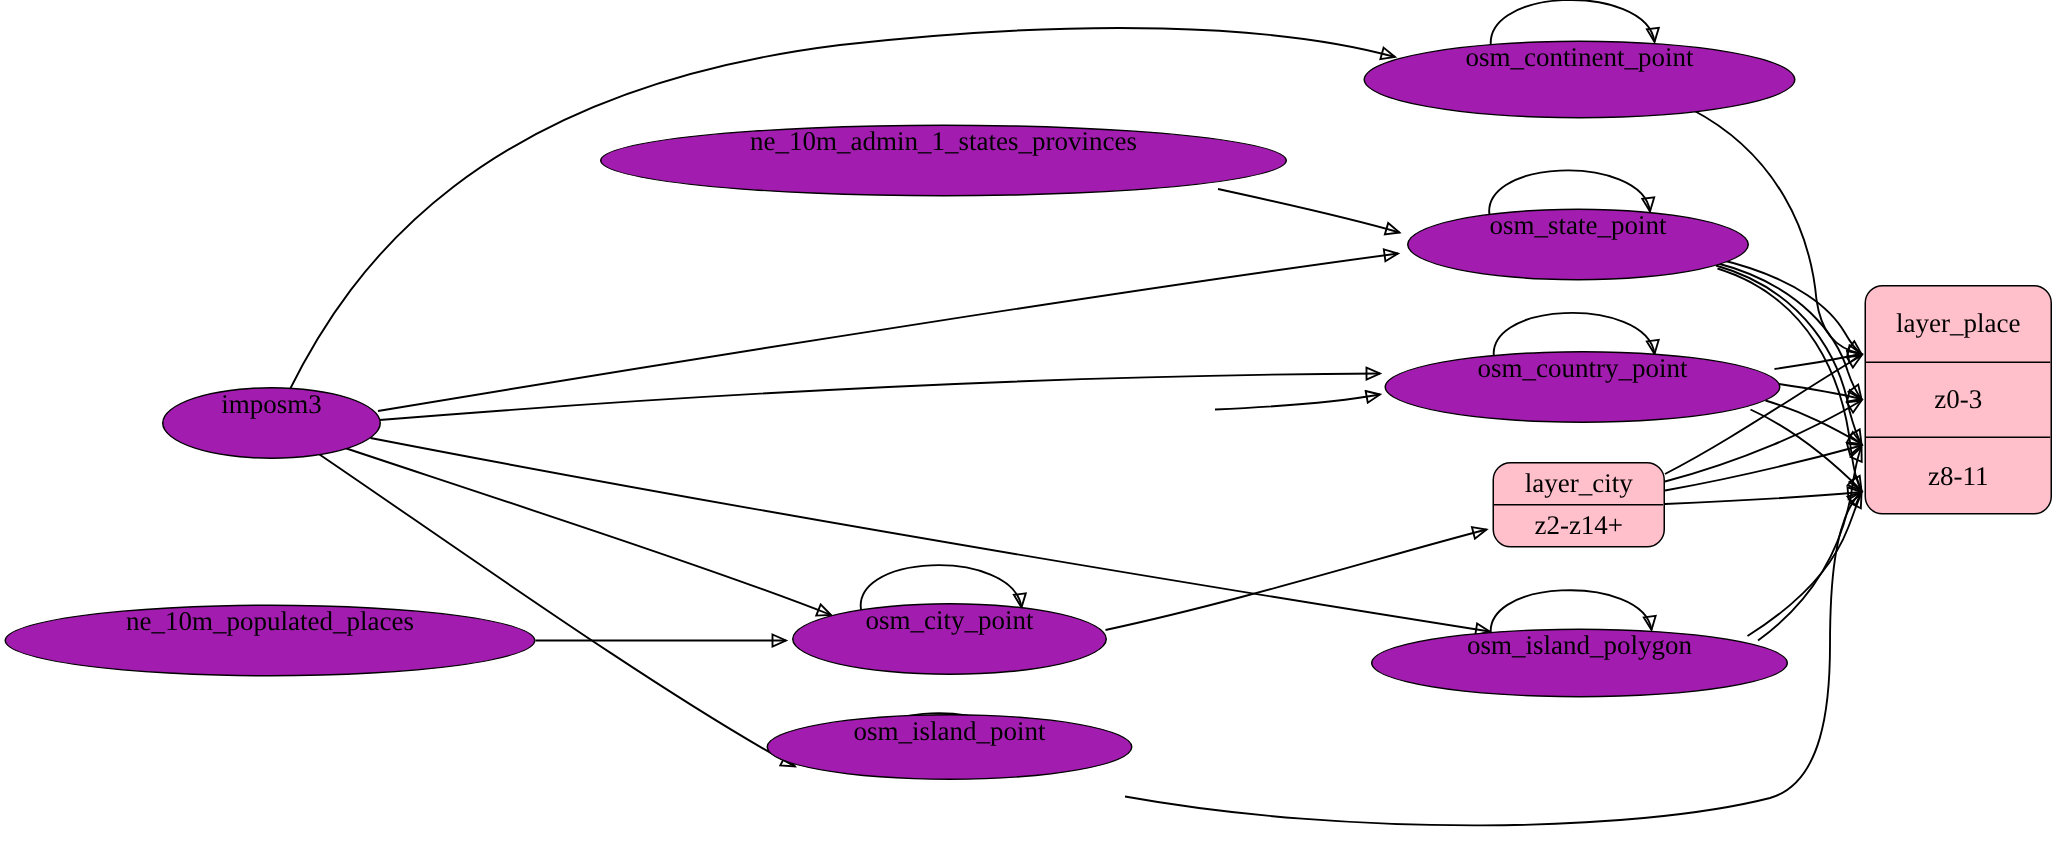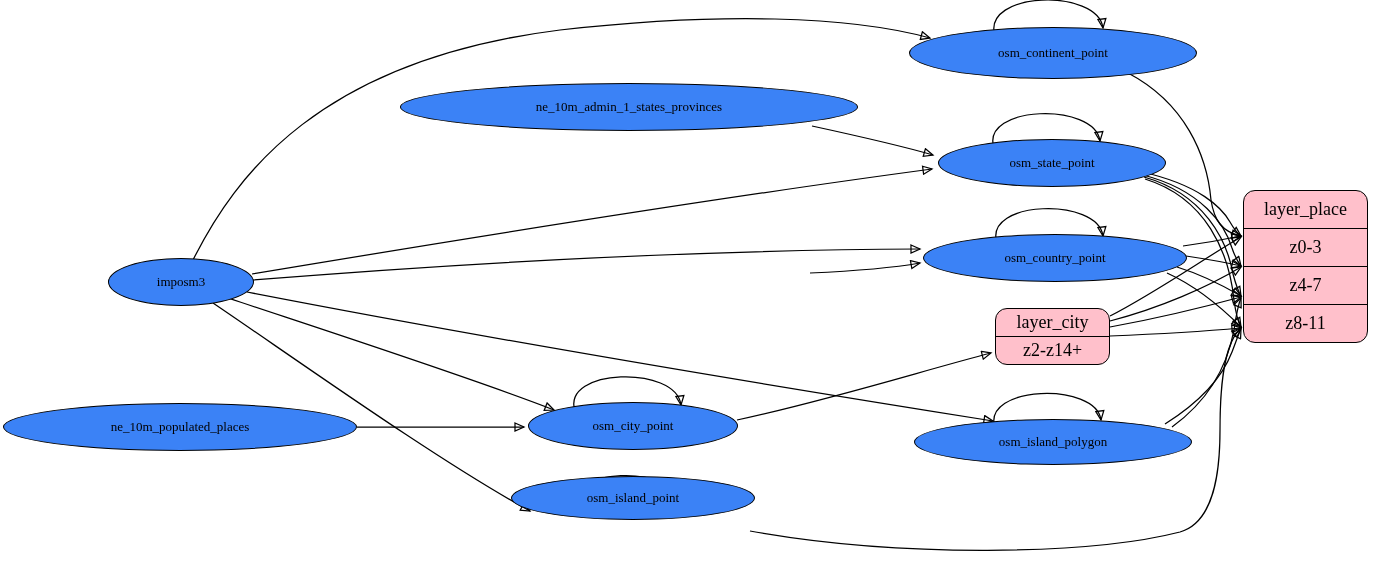--- a/index.html
+++ b/index.html
@@ -8,25 +8,25 @@
     width:1378px;height:567px;
     background:#ffffff;
     font-family:"Liberation Serif","DejaVu Serif",serif;
     color:#000;
     overflow:hidden;
   }
   svg.edges{position:absolute;left:0;top:0;z-index:0;}
   svg.edges path{fill:none;stroke:#000;stroke-width:1.25px;}
   .ellipse-node{
     position:absolute;z-index:1;
-    background:#3b82f6;
+    background:#a21caf;
     border:1.4px solid #000;
     border-radius:50%;
-    display:flex;align-items:center;justify-content:center;
-    font-size:13px;white-space:nowrap;
+    display:flex;align-items:flex-start;justify-content:center;
+    font-size:18px;white-space:nowrap;
     box-sizing:border-box;
   }
   .record-node{
     position:absolute;z-index:1;
     background:var(--record-fill,#ffc0cb);
     border:1.6px solid #000;
     border-radius:12px;
     display:flex;flex-direction:column;
     box-sizing:border-box;overflow:hidden;
     font-size:18px;
@@ -126,17 +126,16 @@
   </div>
 
   <div class="record-node" style="left:995px;top:308px;width:115px;height:57px">
     <div class="record-row">layer_city</div>
     <div class="record-row">z2-z14+</div>
   </div>
 
   <div class="record-node" style="left:1243px;top:190px;width:125px;height:153px">
     <div class="record-row">layer_place</div>
     <div class="record-row">z0-3</div>
-    <div class="record-row">z4-7</div>
     <div class="record-row">z8-11</div>
   </div>
 
 </div>
 
 </body></html>

